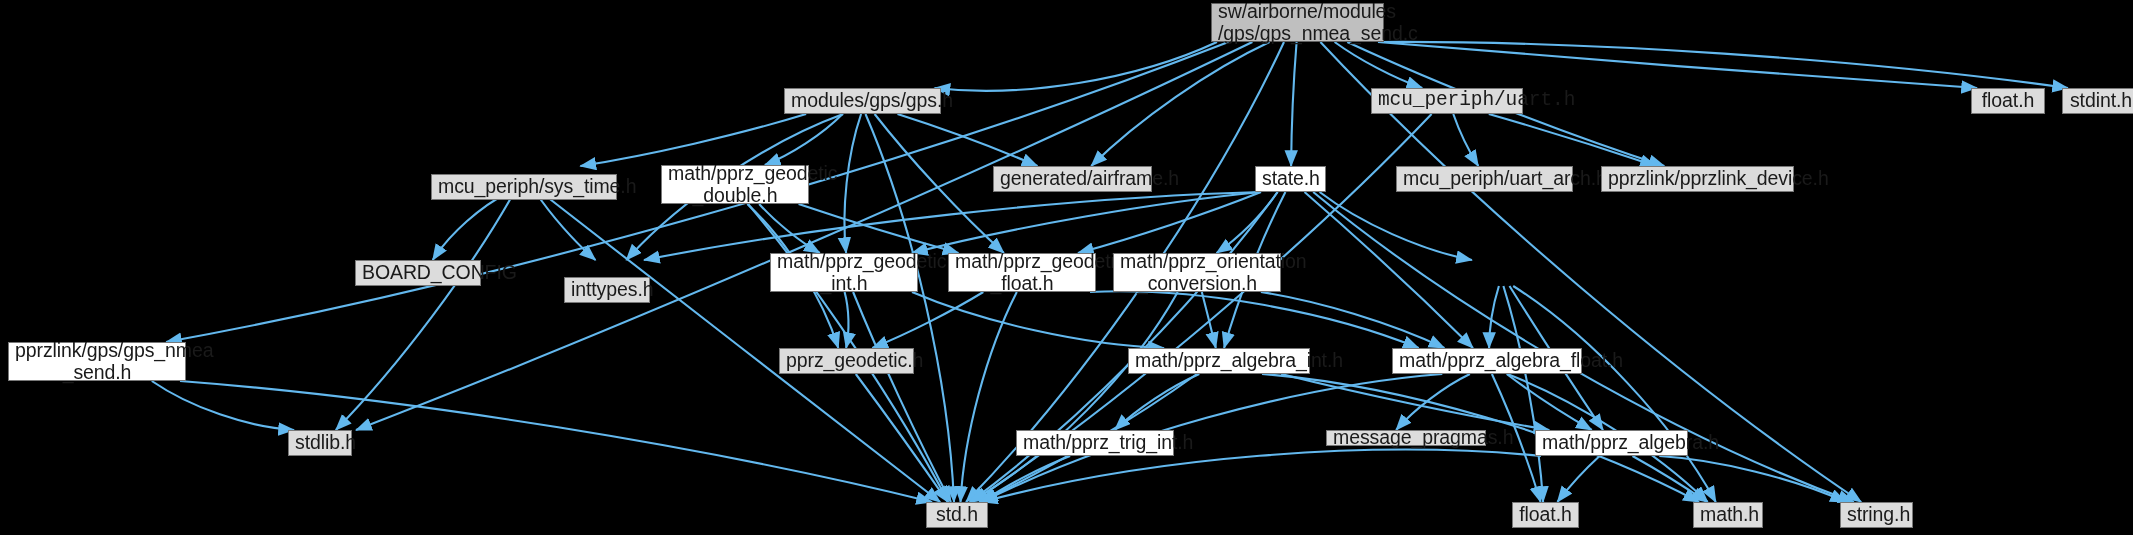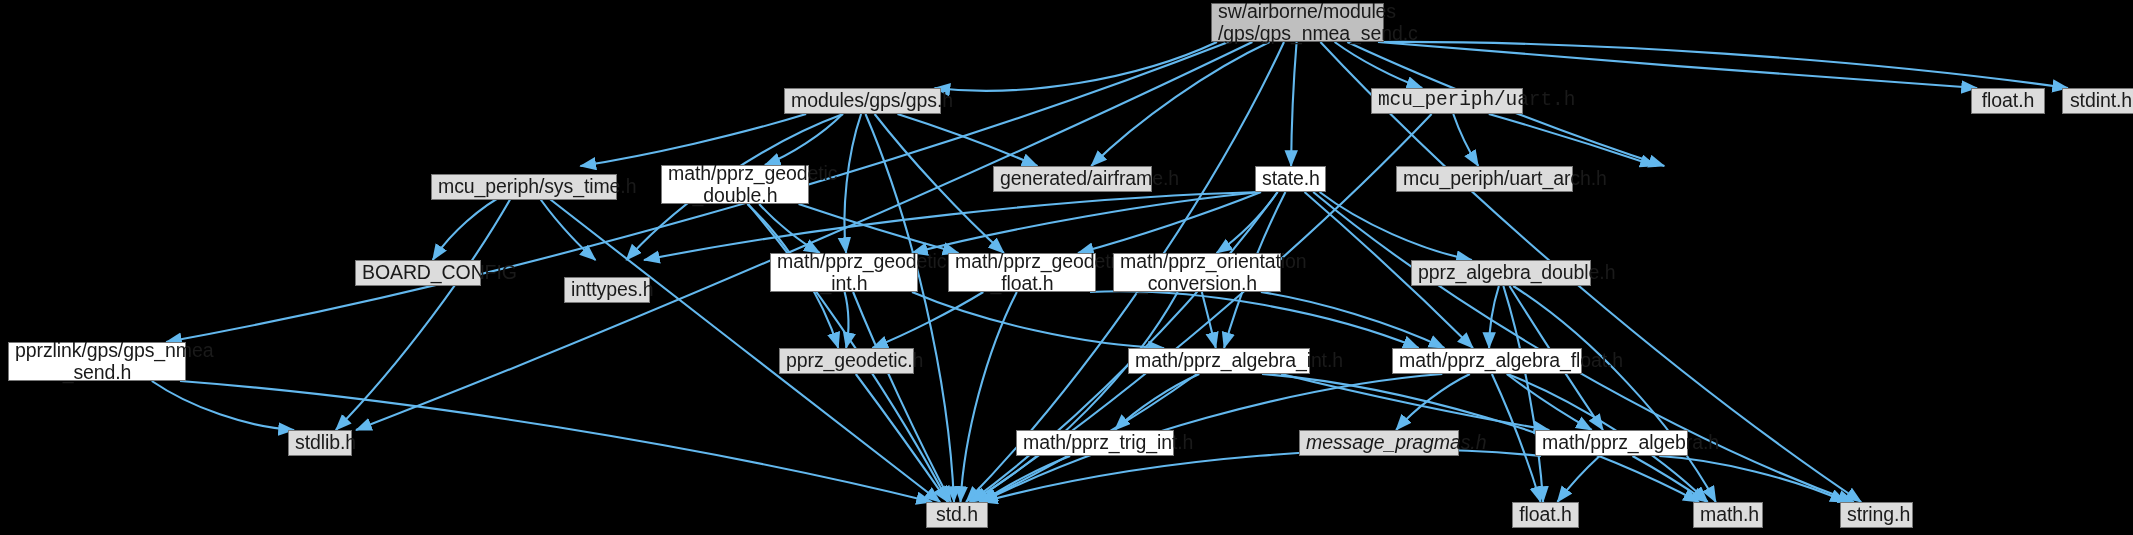--- a/index.html
+++ b/index.html
@@ -136,35 +136,35 @@
     <div class="node " style="left: 1971px; top: 88px; width: 74px; height: 26px;"><span class="lbl">float.h</span></div>
     <div class="node " style="left: 2062px; top: 88px; width: 78px; height: 26px;"><span class="lbl">stdint.h</span></div>
     <div class="node " style="left: 784px; top: 88px; width: 157px; height: 26px;"><span class="lbl">modules/gps/gps.h</span></div>
     <div class="node " style="left: 1371px; top: 88px; width: 152px; height: 26px; font-family: Liberation Mono, monospace;"><span class="lbl">mcu_periph/uart.h</span></div>
     <div class="node " style="left: 431px; top: 174px; width: 186px; height: 26px;"><span class="lbl">mcu_periph/sys_time.h</span></div>
     <div class="node white" style="left: 661px; top: 165px; width: 148px; height: 39px;"><span class="lbl">math/pprz_geodetic
 _double.h</span></div>
     <div class="node " style="left: 993px; top: 166px; width: 159px; height: 26px;"><span class="lbl">generated/airframe.h</span></div>
     <div class="node white" style="left: 1255px; top: 166px; width: 71px; height: 26px;"><span class="lbl">state.h</span></div>
     <div class="node " style="left: 1396px; top: 166px; width: 177px; height: 26px;"><span class="lbl">mcu_periph/uart_arch.h</span></div>
+    <div class="node " style="left: 1601px; top: 166px; width: 193px; height: 26px;"><span class="lbl">pprzlink/pprzlink_device.h</span></div>
     <div class="node " style="left: 355px; top: 260px; width: 126px; height: 26px;"><span class="lbl">BOARD_CONFIG</span></div>
     <div class="node " style="left: 564px; top: 260px; width: 86px; height: 26px; margin-top: 17px;"><span class="lbl">inttypes.h</span></div>
     <div class="node white" style="left: 770px; top: 253px; width: 148px; height: 39px;"><span class="lbl">math/pprz_geodetic
 _int.h</span></div>
     <div class="node white" style="left: 948px; top: 253px; width: 148px; height: 39px;"><span class="lbl">math/pprz_geodetic
 _float.h</span></div>
     <div class="node white" style="left: 1113px; top: 253px; width: 168px; height: 39px;"><span class="lbl">math/pprz_orientation
 _conversion.h</span></div>
-    <div class="node " style="left: 1411px; top: 260px; width: 180px; height: 26px;"><span class="lbl">pprz_algebra_double.h</span></div>
     <div class="node white" style="left: 8px; top: 342px; width: 178px; height: 39px;"><span class="lbl">pprzlink/gps/gps_nmea
 _send.h</span></div>
     <div class="node " style="left: 779px; top: 348px; width: 135px; height: 26px;"><span class="lbl">pprz_geodetic.h</span></div>
     <div class="node white" style="left: 1128px; top: 348px; width: 182px; height: 26px;"><span class="lbl">math/pprz_algebra_int.h</span></div>
     <div class="node white" style="left: 1392px; top: 348px; width: 190px; height: 26px;"><span class="lbl">math/pprz_algebra_float.h</span></div>
     <div class="node " style="left: 288px; top: 430px; width: 64px; height: 26px;"><span class="lbl">stdlib.h</span></div>
     <div class="node white" style="left: 1016px; top: 430px; width: 158px; height: 26px;"><span class="lbl">math/pprz_trig_int.h</span></div>
-    <div class="node " style="left: 1299px; top: 430px; width: 160px; height: 26px; font-style: italic;"><span class="lbl">message_pragmas.h</span></div>
+    <div class="node " style="left: 1326px; top: 430px; width: 160px; height: 16px;"><span class="lbl">message_pragmas.h</span></div>
     <div class="node white" style="left: 1535px; top: 430px; width: 153px; height: 26px;"><span class="lbl">math/pprz_algebra.h</span></div>
     <div class="node " style="left: 926px; top: 502px; width: 62px; height: 26px;"><span class="lbl">std.h</span></div>
     <div class="node " style="left: 1512px; top: 502px; width: 67px; height: 26px;"><span class="lbl">float.h</span></div>
     <div class="node " style="left: 1693px; top: 502px; width: 70px; height: 26px;"><span class="lbl">math.h</span></div>
     <div class="node " style="left: 1840px; top: 502px; width: 73px; height: 26px;"><span class="lbl">string.h</span></div>
   </div>
 
 </body></html>

